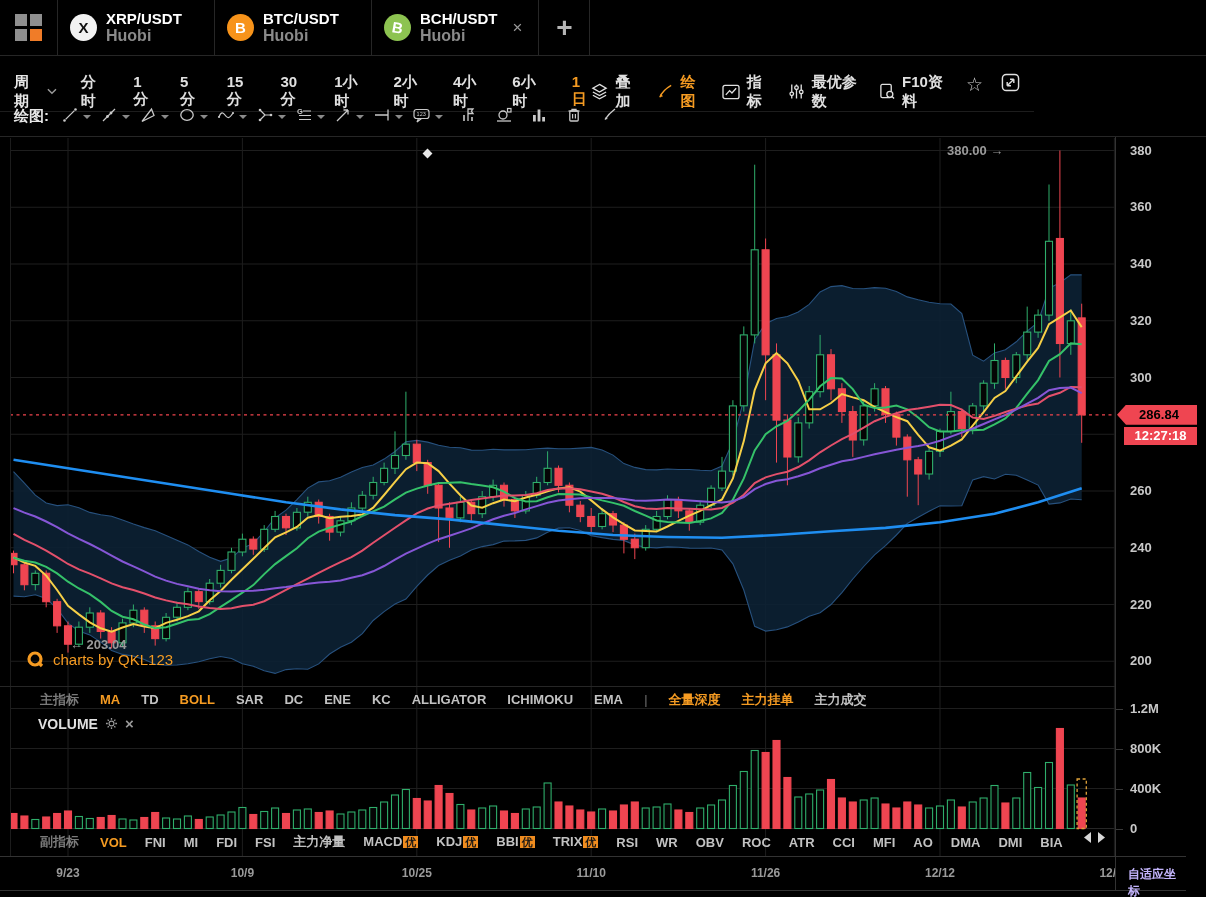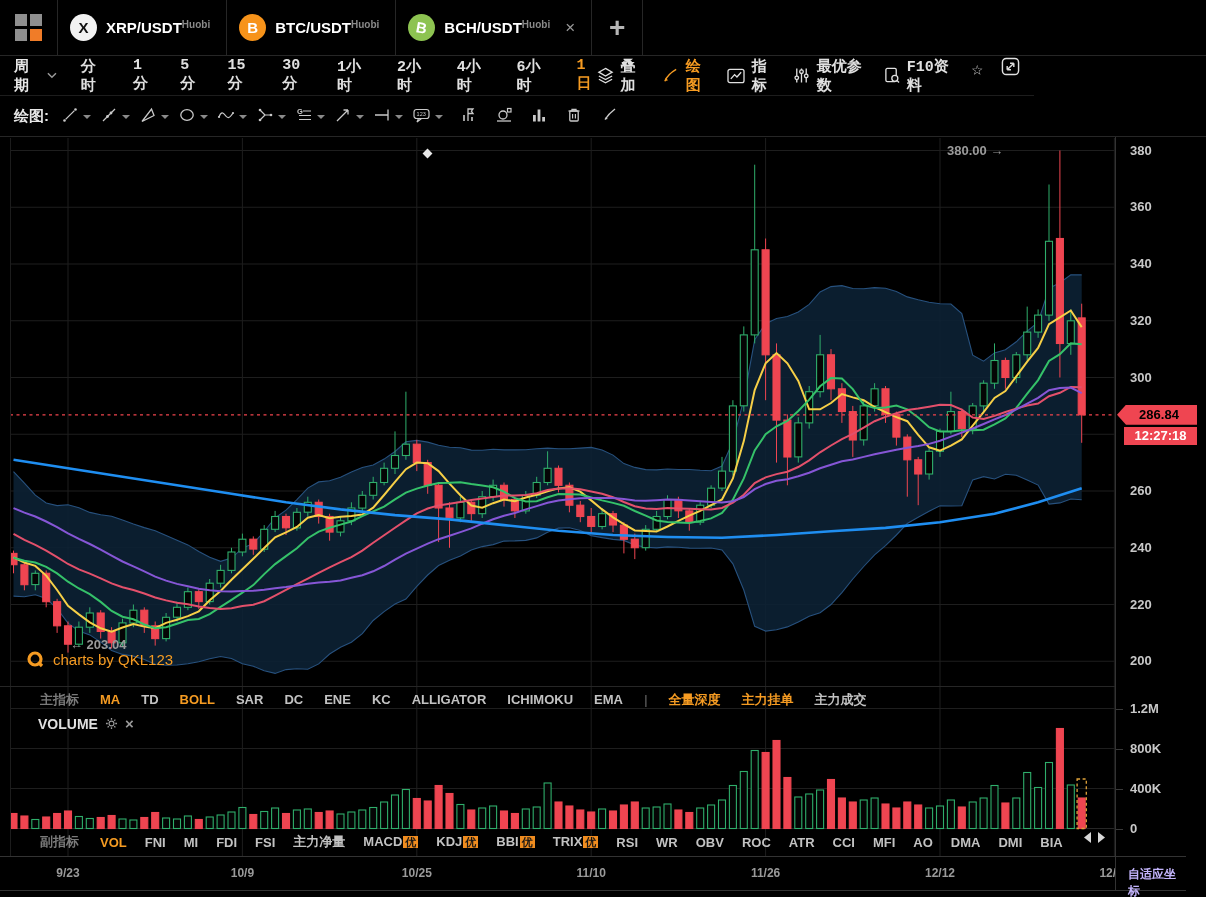--- a/index.html
+++ b/index.html
@@ -10,27 +10,27 @@
   .gridbtn{width:57px;border-right:1px solid #262626;display:flex;align-items:center;justify-content:center;cursor:pointer;}
   .gridico{display:grid;grid-template-columns:12px 12px;grid-template-rows:12px 12px;gap:3px;}
   .gridico span{background:#8f8f8f;}
   .gridico span:last-child{background:#f07c28;}
   .tab{display:flex;align-items:center;padding:0 16px 0 12px;border-right:1px solid #262626;gap:9px;cursor:pointer;min-width:128px;}
   .coin{width:27px;height:27px;border-radius:50%;display:flex;align-items:center;justify-content:center;font-weight:bold;font-size:15px;flex:0 0 auto;}
   .coin.xrp{background:#f2f2f2;color:#111;}
   .coin.btc{background:#f7931a;color:#fff;}
   .coin.bch{background:#8dc351;color:#fff;}
   .coin.bch .b{display:inline-block;transform:rotate(10deg);}
-  .tabtxt{display:flex;flex-direction:row;line-height:1.15;}
+  .tabtxt{display:flex;flex-direction:column;line-height:1.15;}
   .pair{color:#fff;font-weight:bold;font-size:15px;}
-  .exch{color:#8a8a8a;font-size:10px;font-weight:bold;}
+  .exch{color:#8a8a8a;font-size:16px;font-weight:bold;}
   .tabclose{color:#9a9a9a;font-size:17px;margin-left:6px;cursor:pointer;}
   .addtab{width:50px;border-right:1px solid #262626;display:flex;align-items:center;justify-content:center;color:#b5b5b5;font-size:28px;font-weight:bold;cursor:pointer;}
   
-  .periodbar{position:absolute;left:0;top:56px;width:1034px;height:40px;border-bottom:1px solid #1d1d1d;display:flex;align-items:center;padding:0 14px;box-sizing:border-box;font-size:15px;font-family:Liberation Mono, monospace;}
+  .periodbar{position:absolute;left:0;top:72px;width:1034px;height:40px;border-bottom:1px solid #1d1d1d;display:flex;align-items:center;padding:0 14px;box-sizing:border-box;font-size:15px;}
   .plabel{color:#e8e8e8;font-weight:bold;display:flex;align-items:center;gap:6px;}
   .pitems{display:flex;gap:27px;margin-left:24px;font-weight:bold;color:#e0e0e0;}
   .pitems .itm{cursor:pointer;}
   .pitems .itm.active{color:#f59b22;}
   .rtools{margin-left:auto;display:flex;align-items:flex-start;gap:18px;font-weight:bold;color:#e0e0e0;}
   .rtool{display:flex;align-items:center;gap:7px;cursor:pointer;}
   .rtool.active{color:#f59b22;}
   .rtool svg{display:block;}
   .star{font-size:19px;color:#cfcfcf;cursor:pointer;}
   

